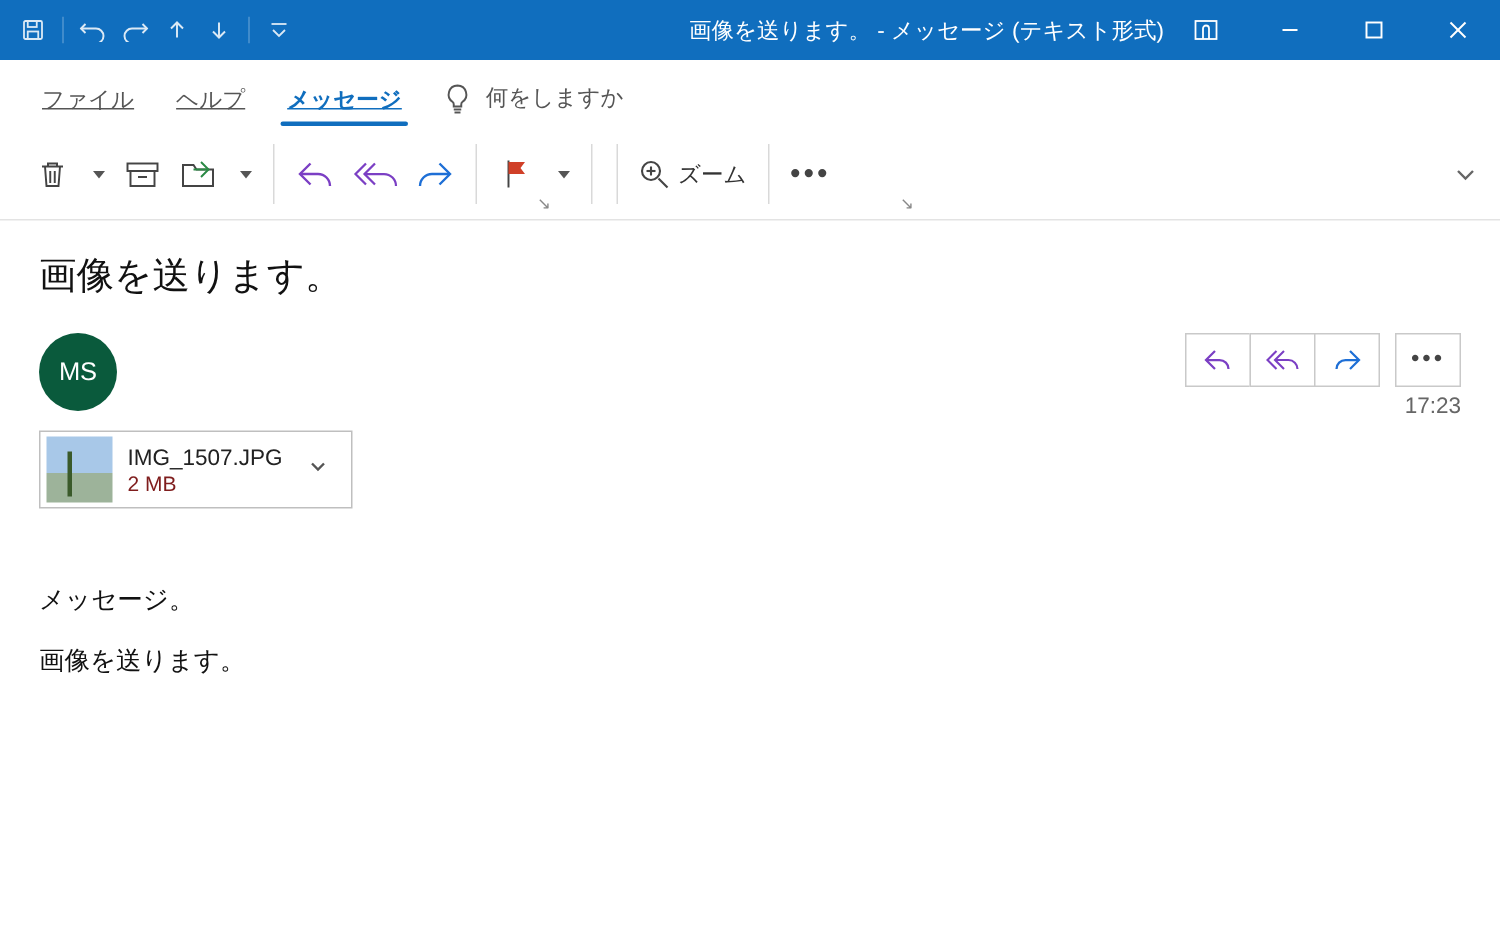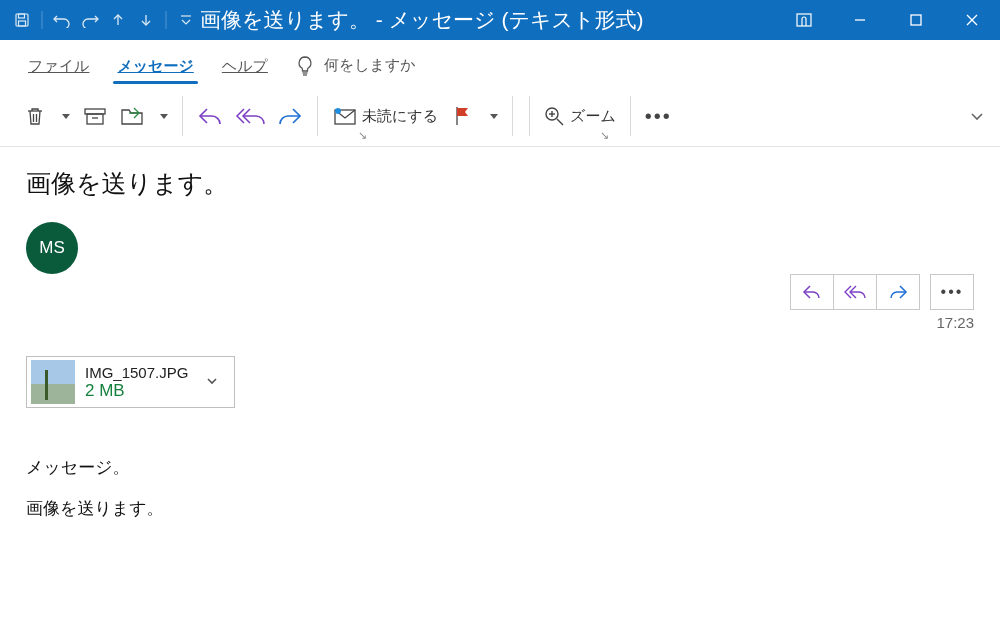--- a/index.html
+++ b/index.html
@@ -2,21 +2,21 @@
 <html><head>
 <meta charset="utf-8">
 <style>
 * { margin: 0; padding: 0; box-sizing: border-box; font-family: "Yu Gothic UI", "Meiryo", sans-serif; }
 body { background: #fff; width: 1000px; height: 624px; overflow: hidden; }
 
 .titlebar { height: 40px; background: #106ebe; display: flex; align-items: center; color: #fff; }
 .titlebar .qat { display: flex; align-items: center; height: 100%; padding-left: 8px; }
 .titlebar .qat .qbtn { width: 28px; height: 28px; display: flex; align-items: center; justify-content: center; cursor: pointer; opacity: .85; }
 .titlebar .qat .qbtn.sep { width: 12px; opacity: .6; }
-.titlebar .title { flex: 1; text-align: left; font-size: 21px; }
+.titlebar .title { flex: 1; text-align: right; font-size: 15px; }
 .titlebar .winbtns { display: flex; align-items: center; height: 100%; }
 .titlebar .winbtns .wbtn { width: 56px; height: 40px; display: flex; align-items: center; justify-content: center; cursor: pointer; }
 
 .tabs { height: 46px; display: flex; align-items: flex-end; padding: 0 14px; border-bottom: 0; }
 .tab { padding: 10px 14px 10px; font-size: 15px; color: #555; cursor: pointer; position: relative; text-decoration: underline; }
 .tab.active { color: #106ebe; font-weight: 600; }
 .tab.active::after { content:""; position: absolute; left: 10px; right: 10px; bottom: 2px; height: 3px; background: #106ebe; border-radius: 2px; }
 .tell { display: flex; gap: 10px; padding: 10px 14px; color: #555; font-size: 15px; }
 
 .ribbon { height: 60px; display: flex; align-items: center; padding: 0 10px 0 16px; position: relative; }
@@ -25,36 +25,36 @@
 .vsep { width: 1px; height: 40px; background: #d9d9d9; margin: 0 8px; }
 .drop-tri { width: 0; height: 0; border-left: 4px solid transparent; border-right: 4px solid transparent; border-top: 5px solid #555; margin-left: 2px; }
 .launcher { position: absolute; bottom: 4px; font-size: 11px; color: #888; cursor: pointer; }
 .ribbon-right { margin-left: auto; display: flex; align-items: center; }
 
 .divider { height: 1px; background: #e3e3e3; }
 
 .content { padding: 20px 26px 0 26px; position: relative; }
 .subject { font-size: 25px; color: #111; margin-bottom: 22px; }
 
-.senderrow { display: flex; align-items: flex-start; flex-direction: column; }
+.senderrow { display: flex; align-items: flex-start; }
 .avatar { width: 52px; height: 52px; border-radius: 50%; background: #0a5a3c; color: #fff; display: flex; align-items: center; justify-content: center; font-size: 17px; margin-right: 14px; }
 .sinfo .sname { font-size: 21px; color: #111; display: flex; align-items: center; gap: 4px; }
 .sinfo .sname .redact { display:inline-block; width: 210px; height: 24px; background: #efefef; }
 .sinfo .rcpt { font-size: 15px; color: #6b6b6b; margin-top: 4px; }
 .actions { margin-left: auto; text-align: right; }
 .btnrow { display: flex; gap: 0; }
 .btnrow .abox { width: 44px; height: 36px; border: 1px solid #c9c9c9; margin-left: -1px; display: flex; align-items: center; justify-content: center; cursor: pointer; background: #fff; }
 .btnrow .abox:first-child { margin-left: 0; }
 .actions .time { font-size: 15px; color: #666; margin-top: 4px; }
 
-.attach { margin-top: 25px; display: inline-flex; align-items: center; border: 1px solid #bfbfbf; height: 52px; padding: 4px 8px 4px 4px; gap: 10px; cursor: pointer; }
+.attach { margin-top: 8px; display: inline-flex; align-items: center; border: 1px solid #bfbfbf; height: 52px; padding: 4px 8px 4px 4px; gap: 10px; cursor: pointer; }
 .attach .thumb { width: 44px; height: 44px; background: linear-gradient(#a8c8e8 55%, #9db39a 55%); position: relative; }
 .attach .thumb::after { content:""; position:absolute; left: 14px; top: 10px; width: 3px; height: 30px; background:#3a5a2a; }
 .attach .meta .fname { font-size: 15px; color: #222; }
-.attach .meta .fsize { font-size: 17px; color: #15803d; }
+.attach .meta .fsize { font-size: 14px; color: #7f1d1d; }
 .attach .chev { width: 28px; text-align: center; color: #555; }
 
 .body { margin-top: 40px; font-size: 17px; color: #111; line-height: 2.4; }
 </style>
 </head>
 <body>
 
 <div class="titlebar">
   <div class="qat">
     <div class="qbtn">
@@ -127,22 +127,22 @@
       <svg width="14" height="14" stroke="#fff" stroke-width="1.3">
           <line x1="2" y1="2" x2="12" y2="12"></line>
           <line x1="12" y1="2" x2="2" y2="12"></line>
         </svg>
     </div>
   </div>
 </div>
 
 <div class="tabs">
   <div class="tab">ファイル</div>
+  <div class="tab">ヘルプ</div>
   <div class="tab active">メッセージ</div>
-  <div class="tab">ヘルプ</div>
   <div class="tell">
     <svg width="18" height="20" viewBox="0 0 18 20" fill="none" stroke="#555" stroke-width="1.3">
         <path d="M9 1 a6 6 0 0 1 3.2 11 c-.6.4-.7 1-.7 1.7V15H6.5v-1.3c0-.7-.1-1.3-.7-1.7A6 6 0 0 1 9 1z"></path>
         <line x1="6.5" y1="17" x2="11.5" y2="17"></line>
         <line x1="7" y1="19" x2="11" y2="19"></line>
       </svg>
     <span>何をしますか</span>
   </div>
 </div>
 
@@ -197,28 +197,20 @@
   <div class="rbtn">
     <svg width="26" height="20" viewBox="0 0 26 20" fill="none" stroke="#1e6fd6" stroke-width="1.6">
         <path d="M16 3l7 7-7 7"></path>
         <path d="M23 10H11a8 8 0 0 0-8 8"></path>
       </svg>
   </div>
   <span class="launcher" style="left:358px">↘</span>
 
   <div class="vsep"></div>
 
-  <div class="rbtn">
-    <svg width="26" height="20" viewBox="0 0 26 20" fill="none" stroke="#444" stroke-width="1.3">
-        <rect x="3" y="4" width="20" height="14"></rect>
-        <path d="M3 4l10 8 10-8"></path>
-        <circle cx="6" cy="5" r="3" fill="#1e8fe0" stroke="none"></circle>
-      </svg>
-    <span class="lbl">未読にする</span>
-  </div>
 
   <div class="rbtn">
     <svg width="20" height="22" viewBox="0 0 20 22">
         <path d="M4 2v18" stroke="#444" stroke-width="1.3"></path>
         <path d="M4 3h11l-3 4 3 4H4z" fill="#d04028"></path>
       </svg>
   </div>
   <div class="rbtn" style="min-width:18px">
       <span class="drop-tri"></span>
     </div>

